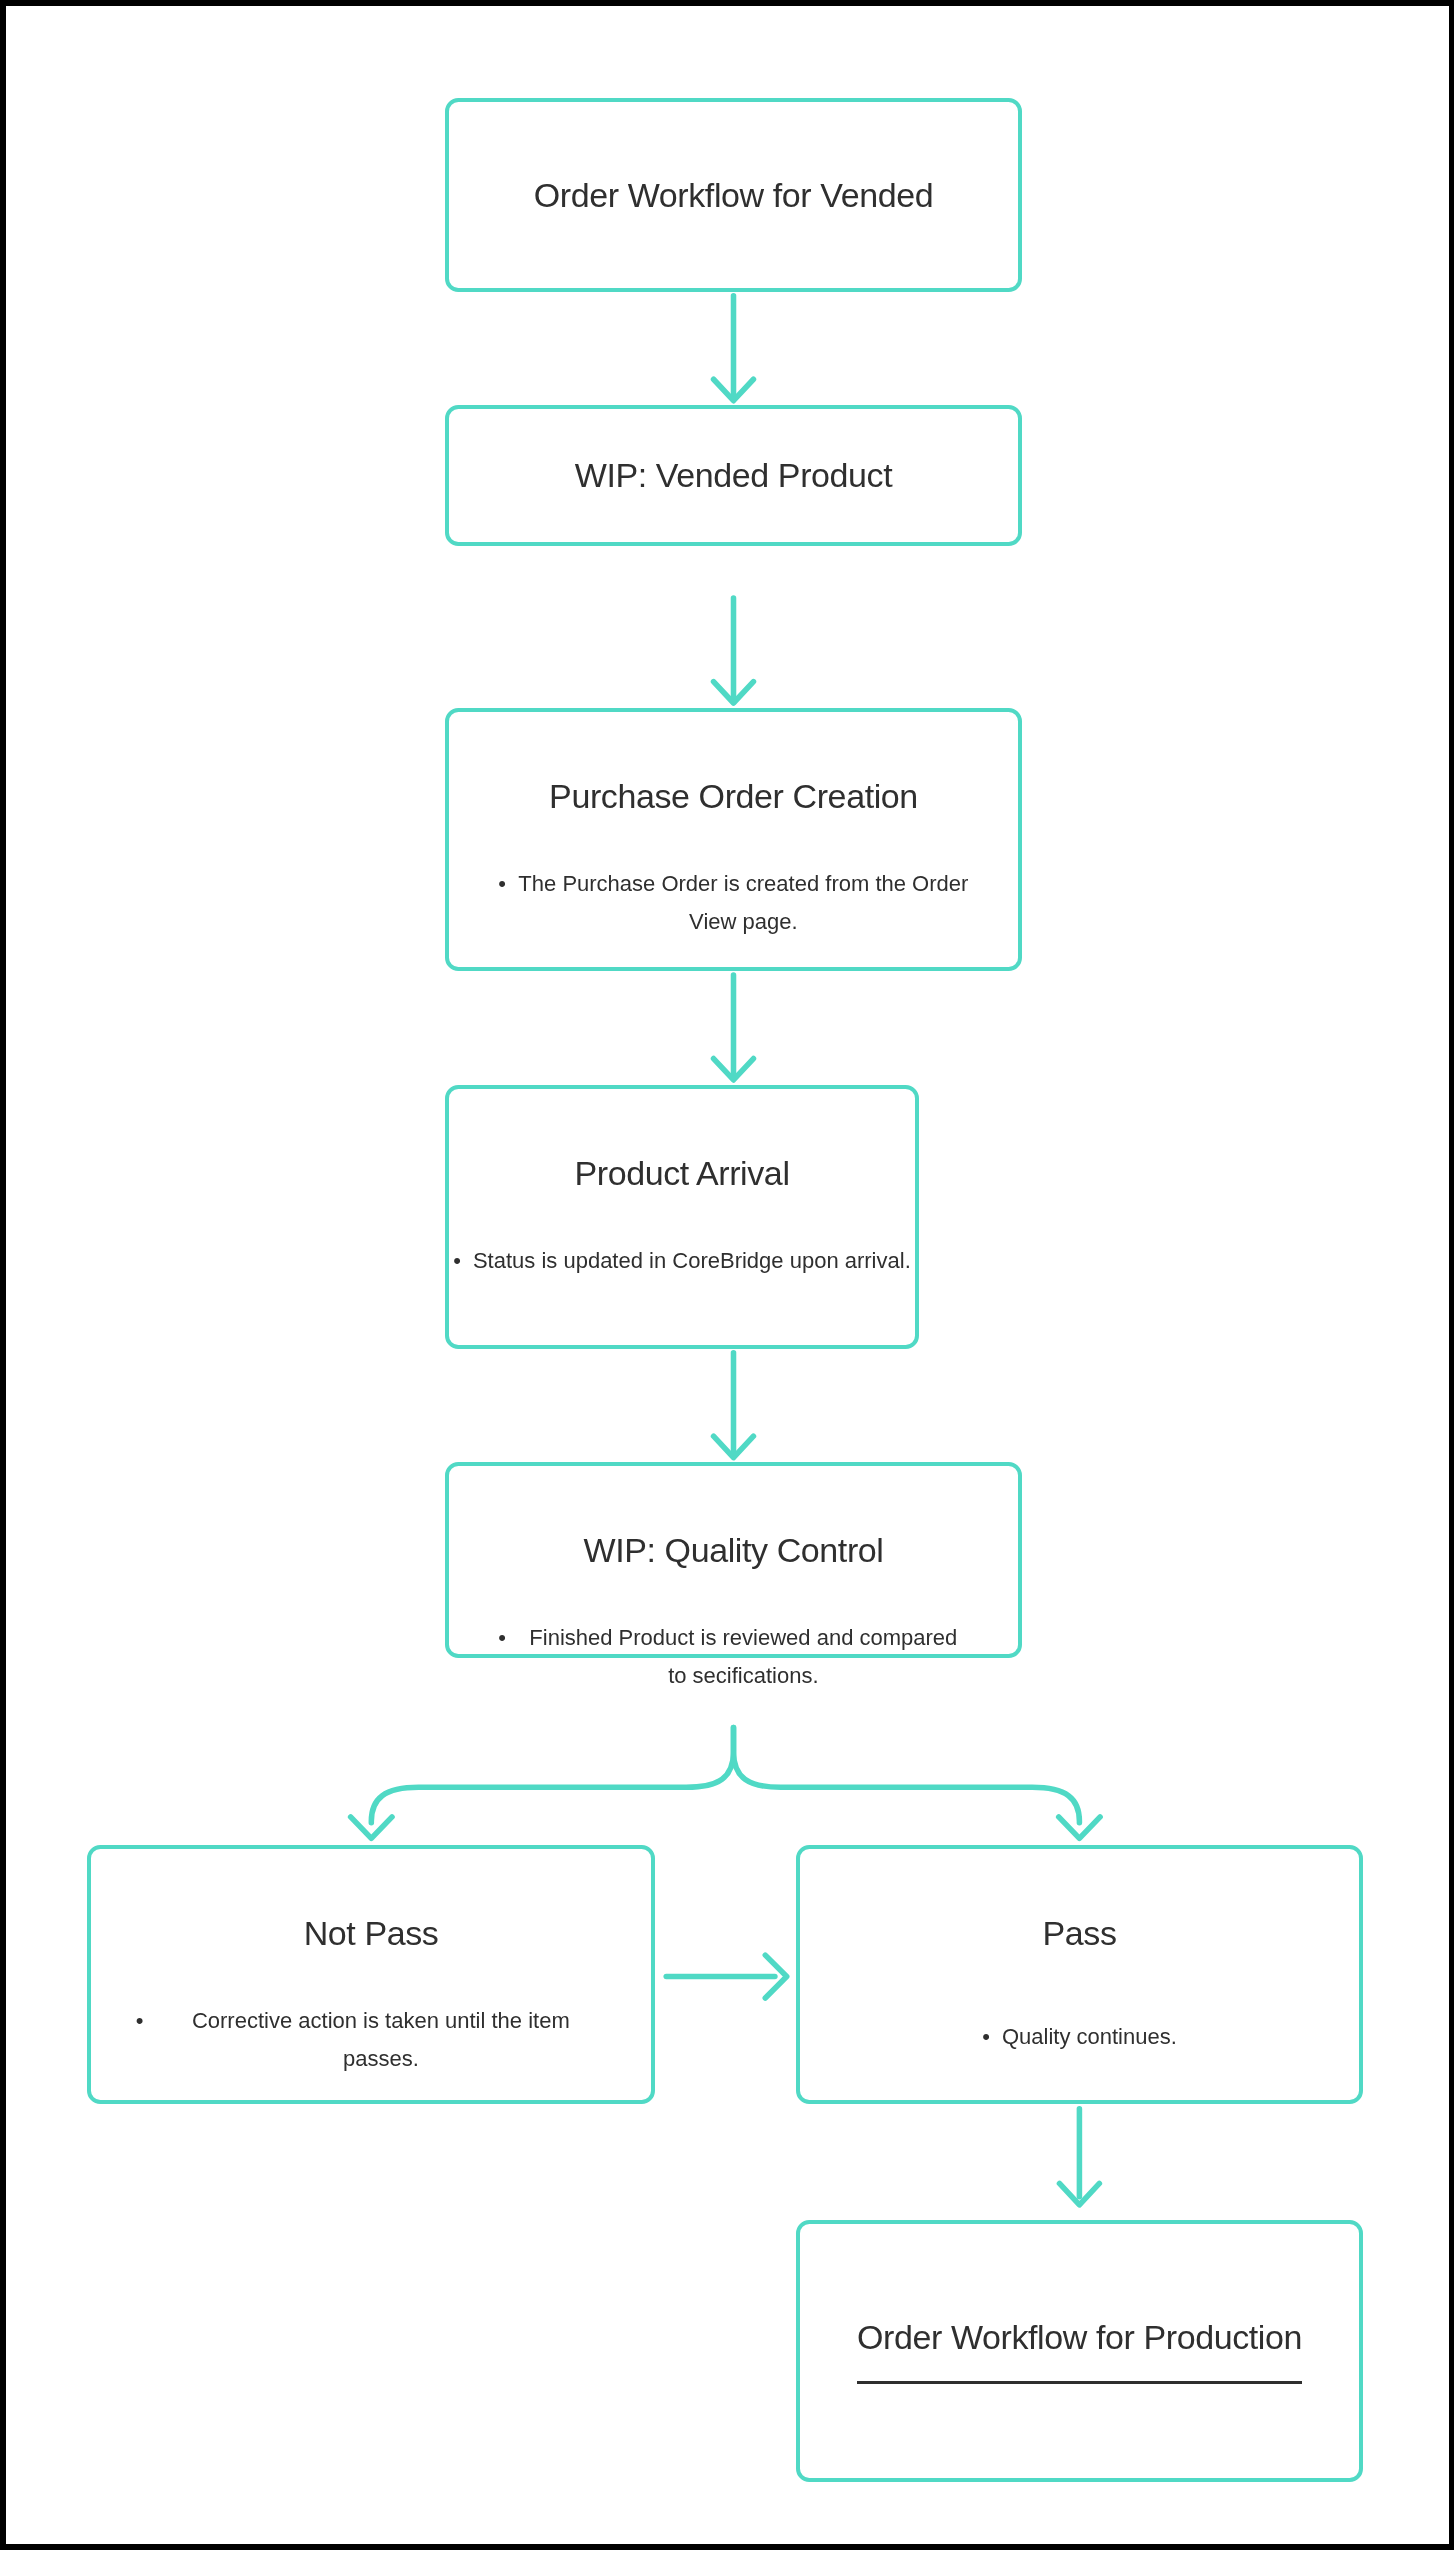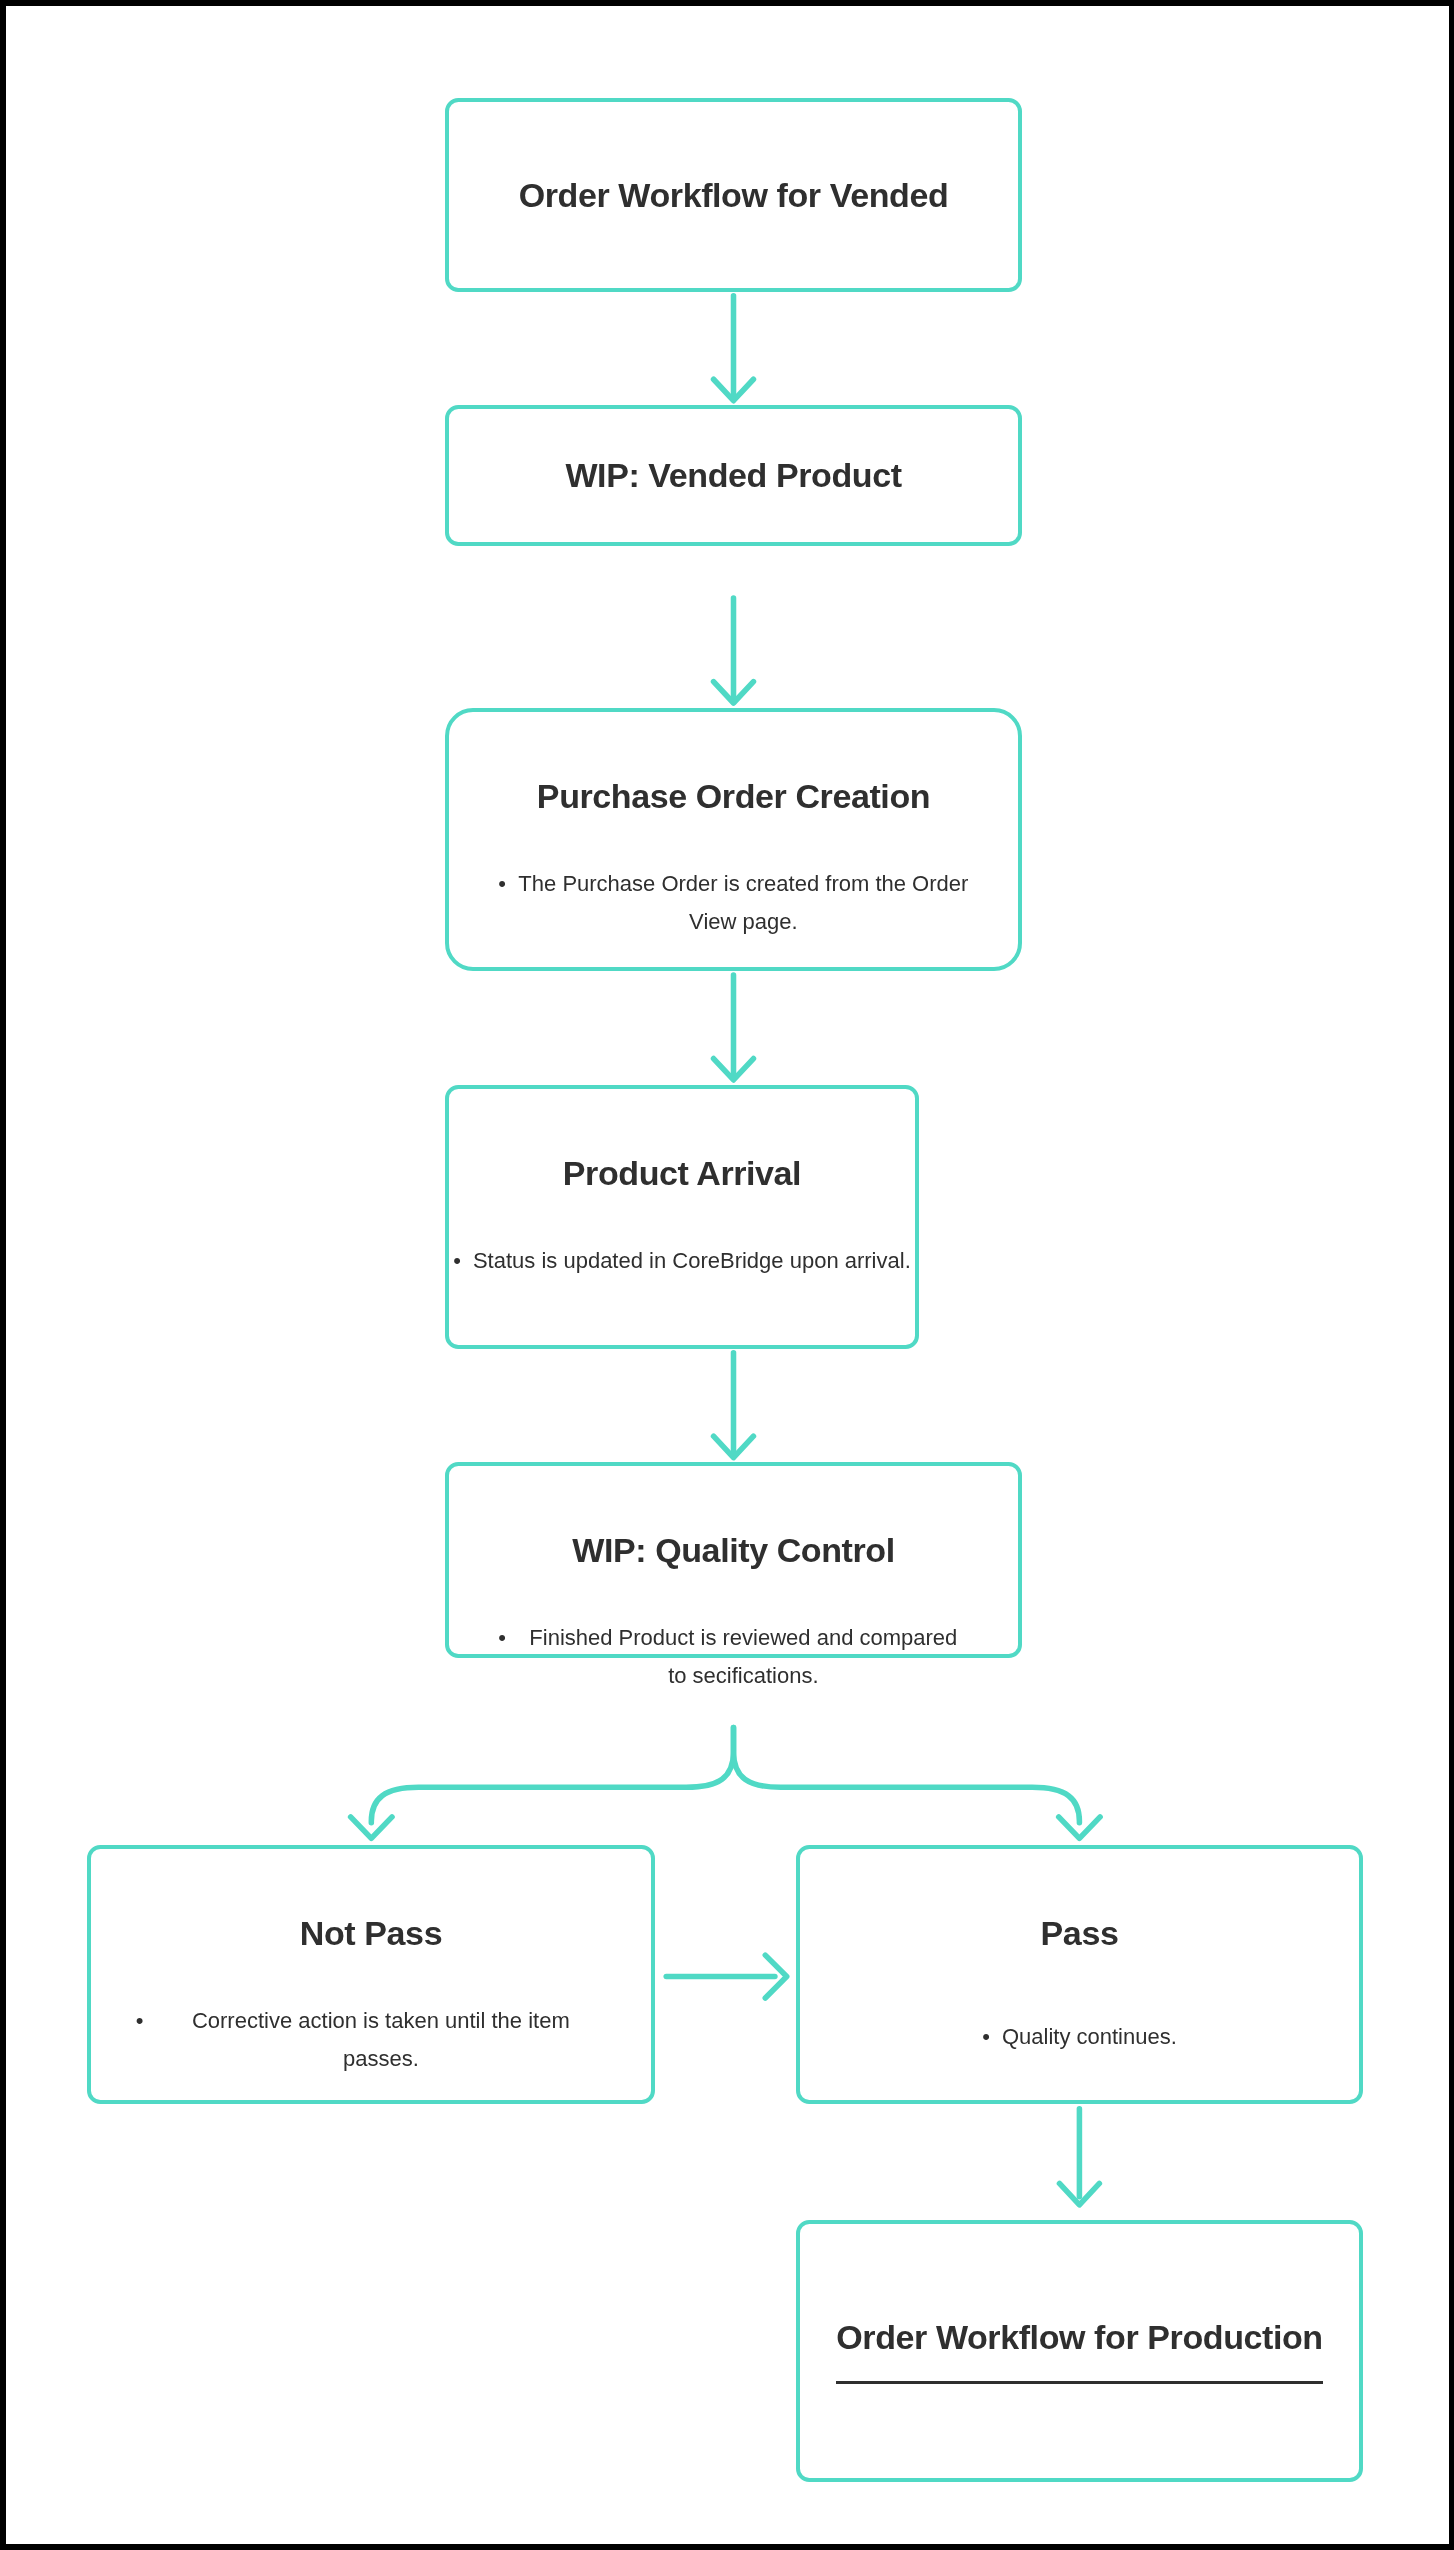--- a/index.html
+++ b/index.html
@@ -32,21 +32,21 @@
     border-radius:13.3px;
     display:flex;
     flex-direction:column;
     align-items:center;
     color:#2f2f2f;
   }
   .node.v-center { justify-content:center; }
   .node.v-top    { justify-content:flex-start; padding-top:65px; }
   .title {
     font-size:34px;
-    font-weight:bold;
+    font-weight:normal;
     letter-spacing:-0.4px;
     white-space:nowrap;
     text-align:center;
   }
   .title.link {
     border-bottom:3.7px solid #2f2f2f;
     padding-bottom:24px;
     cursor:pointer;
   }
   .bullet {
@@ -64,21 +64,21 @@
   .bullet .bullet-text {
     max-width:451px;
     font-size:22px;
     line-height:38px;
     text-align:center;
   }
 
   
   #node-vended          { left:439px;  top:92px;  width:577px; height:194px; }
   #node-wip-vended      { left:439px;  top:399px;  width:577px; height:141px; }
-  #node-po-creation     { left:439px;  top:702px;  width:577px; height:263px;border-radius:28px; }
+  #node-po-creation     { left:439px;  top:702px;  width:577px; height:263px; }
   #node-product-arrival { left:439px;  top:1079px; width:474px; height:264px; }
   #node-wip-qc          { left:439px;  top:1456px; width:577px; height:196px; }
   #node-not-pass        { left:81px;  top:1839px; width:568px; height:259px; }
   #node-pass            { left:790px; top:1839px; width:567px; height:259px;gap:16px; }
   #node-production      { left:790px; top:2214px; width:567px; height:262px; }
 </style>
 </head>
 <body>
 
 <div class="canvas">

